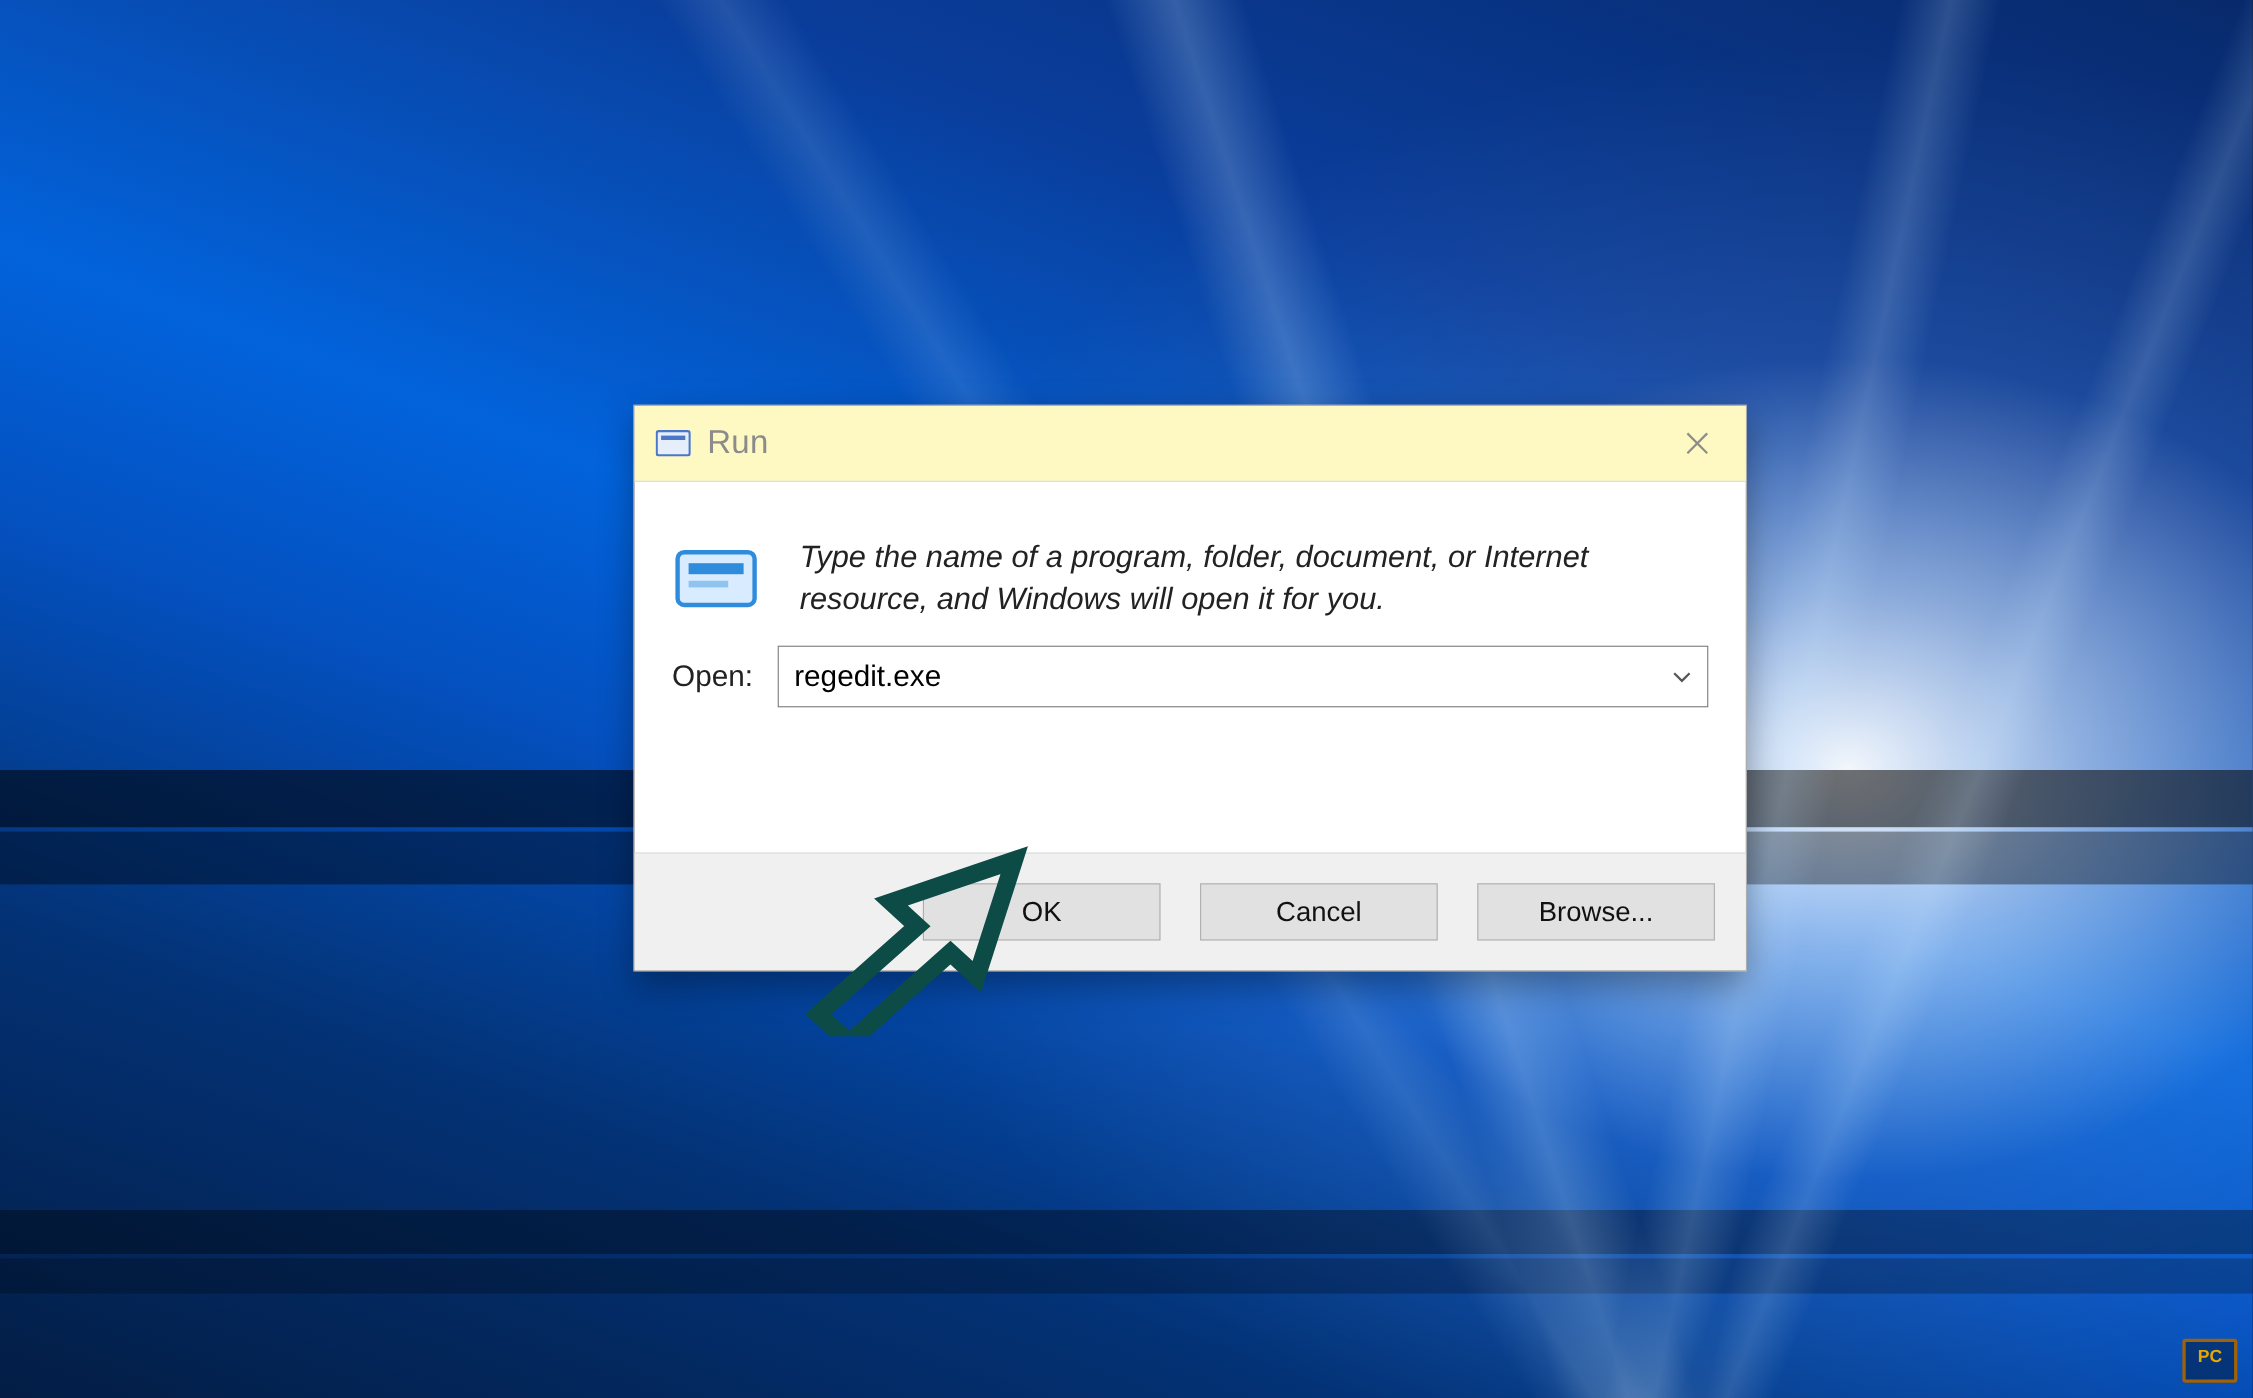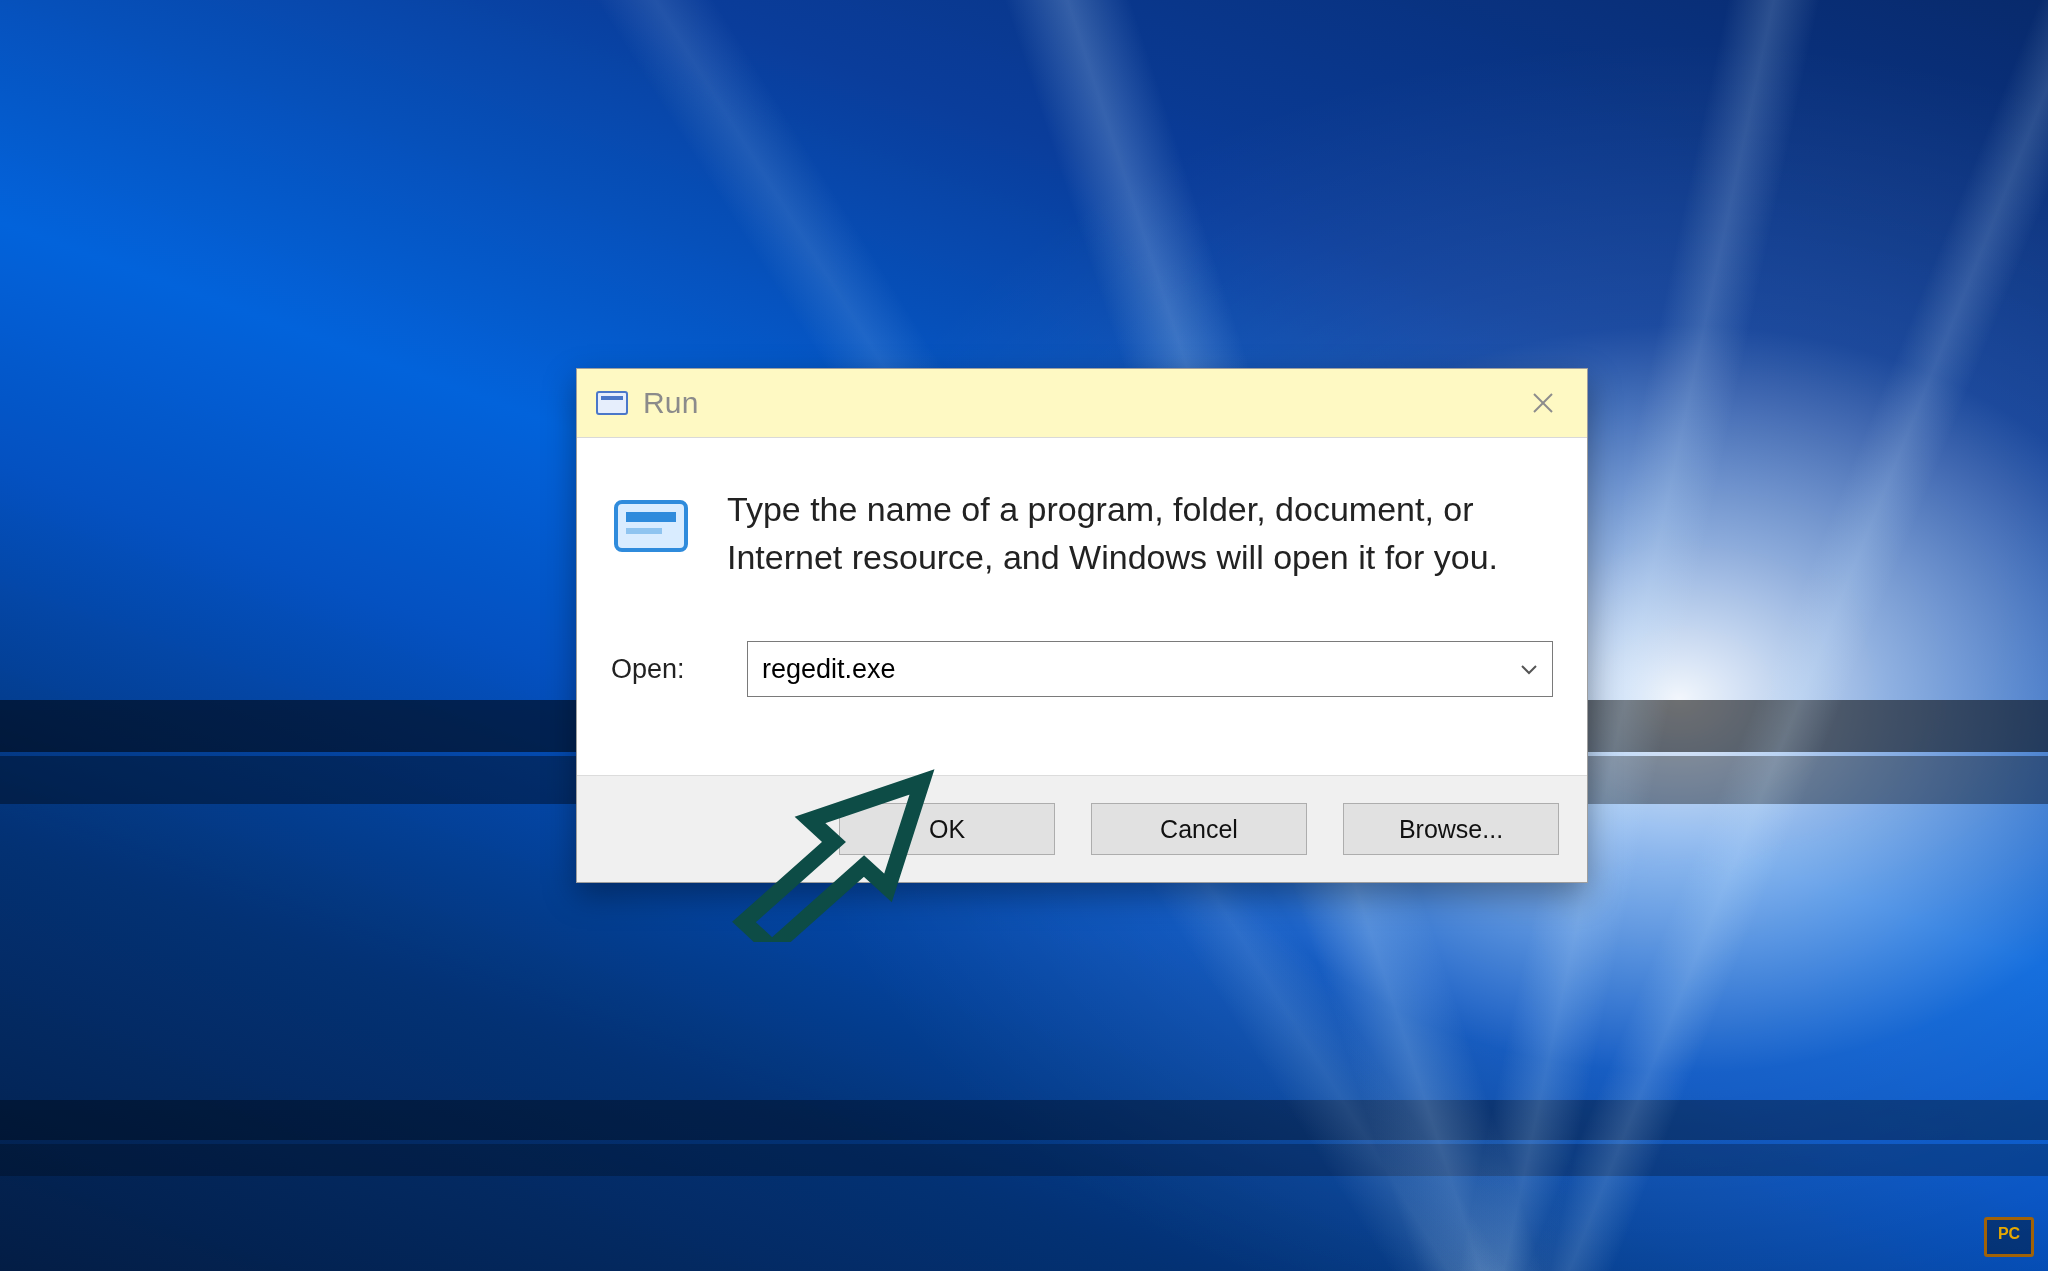--- a/index.html
+++ b/index.html
@@ -101,31 +101,31 @@
     display:flex;
     gap: 36px;
     align-items:flex-start;
   }
   .run-logo {
     width: 80px; height: 80px;
     display:flex; align-items:center; justify-content:center;
     flex: none;
   }
   .desc-text {
-    font-size: 34px;
+    font-size: 28px;
     line-height: 1.4;
     color: #222;
     max-width: 820px;
+    font-style: italic;
   }
 
   .open-row {
     display:flex;
     align-items:center;
-    gap: 40px;
-    margin-top: 60px;
+    margin-top: 21px;
   }
   .open-label {
     font-size: 27px;
     color: #222;
     width: 96px;
   }
   .open-field-wrap {
     flex: 1;
     position: relative;
     border-radius: 20px;

